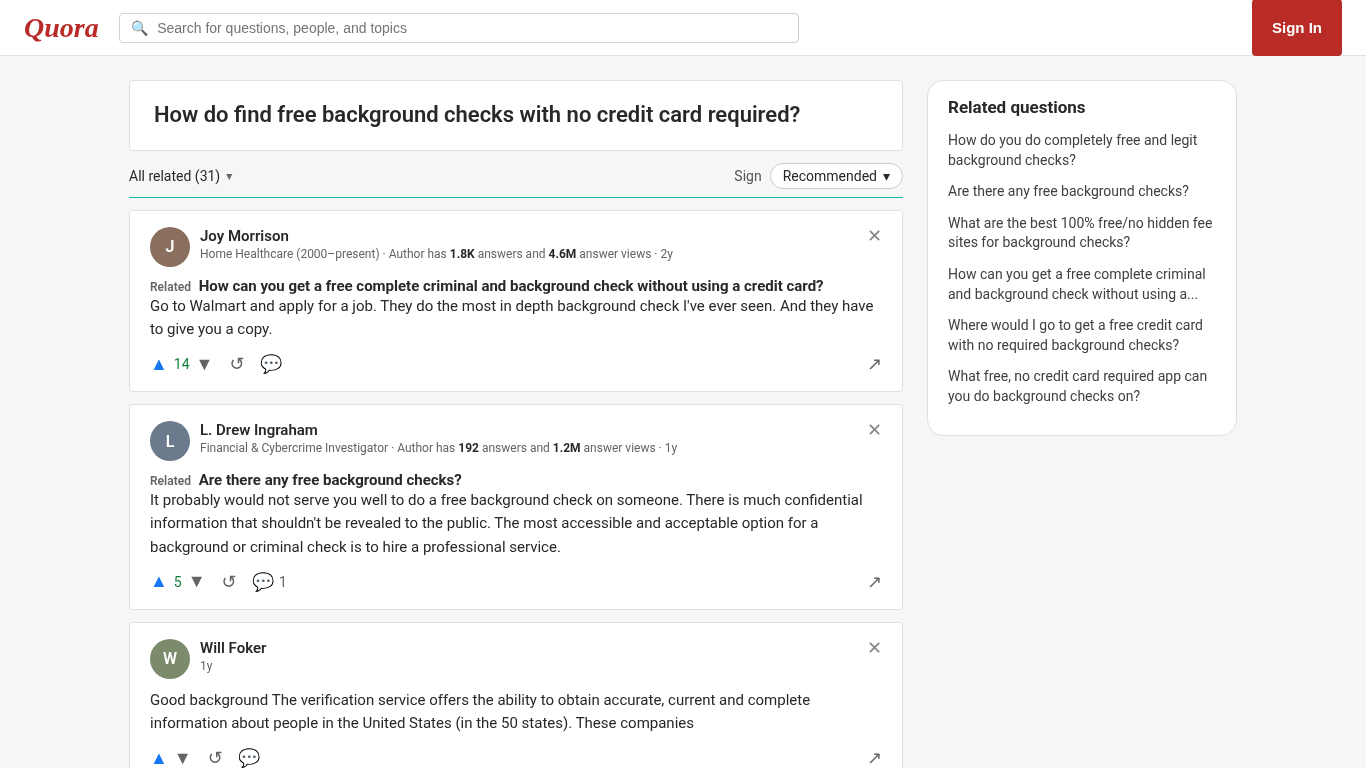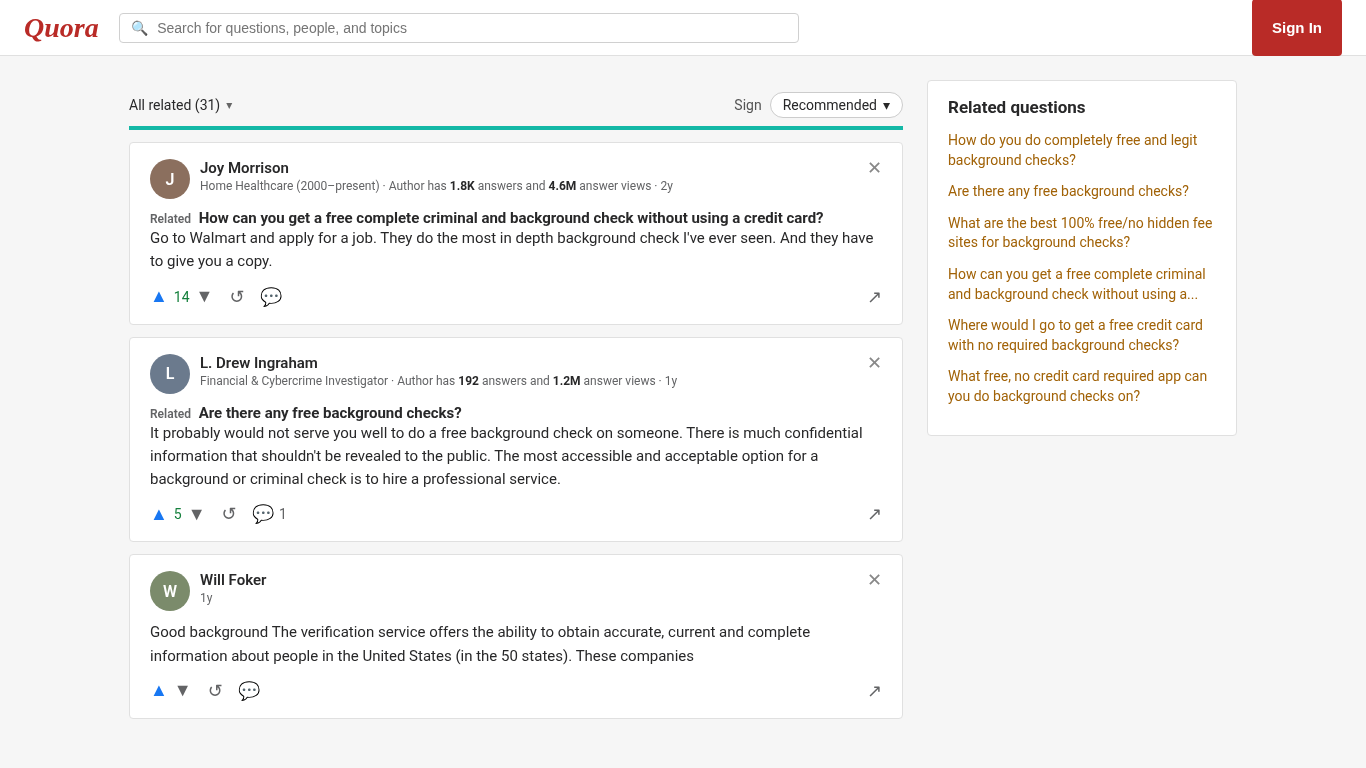--- a/index.html
+++ b/index.html
@@ -93,21 +93,21 @@
       font-weight: 600;
       color: #282829;
       line-height: 1.3;
     }
 
     
     .answers-header {
       display: flex;
       align-items: center;
       padding: 12px 0 8px 0;
-      border-bottom: 4px solid #14b8a6;
+      border-bottom: 1px solid #14b8a6;
       margin-bottom: 8px;
     }
     .all-related {
       display: flex;
       align-items: center;
       gap: 6px;
       font-size: 14px;
       color: #282829;
       cursor: pointer;
     }
@@ -260,35 +260,35 @@
       border: none;
       cursor: pointer;
       color: #636466;
       font-size: 18px;
     }
 
     
     .related-questions-box {
       background: #fff;
       border: 1px solid #e0e0e0;
-      border-radius: 4px;
+      border-radius: 16px;
       padding: 16px 20px;
     }
     .related-questions-title {
       font-size: 17px;
       font-weight: 700;
       color: #282829;
       margin-bottom: 14px;
     }
     .related-q-item {
       margin-bottom: 12px;
     }
     .related-q-link {
       font-size: 14px;
-      color: #a16207;
+      color: #404040;
       text-decoration: none;
       line-height: 1.4;
       cursor: pointer;
     }
   </style>
 </head>
 <body>
 
 <header class="header">
   <div class="logo">Quora</div>
@@ -298,20 +298,23 @@
   </div>
   <div class="header-right">
     <button class="sign-in-btn">Sign In</button>
   </div>
 </header>
 
 <div class="page-container">
 
   <div class="main-content">
 
+    <div class="question-block">
+      <h1 class="question-title">How do find free background checks with no credit card required?</h1>
+    </div>
 
     <div class="answers-header">
       <div class="all-related">
         <span>All related (31)</span>
         <span class="chevron-icon">▾</span>
       </div>
       <div class="sort-section">
         <span class="sort-label">Sign</span>
         <div class="sort-dropdown">
           <span>Recommended</span>

